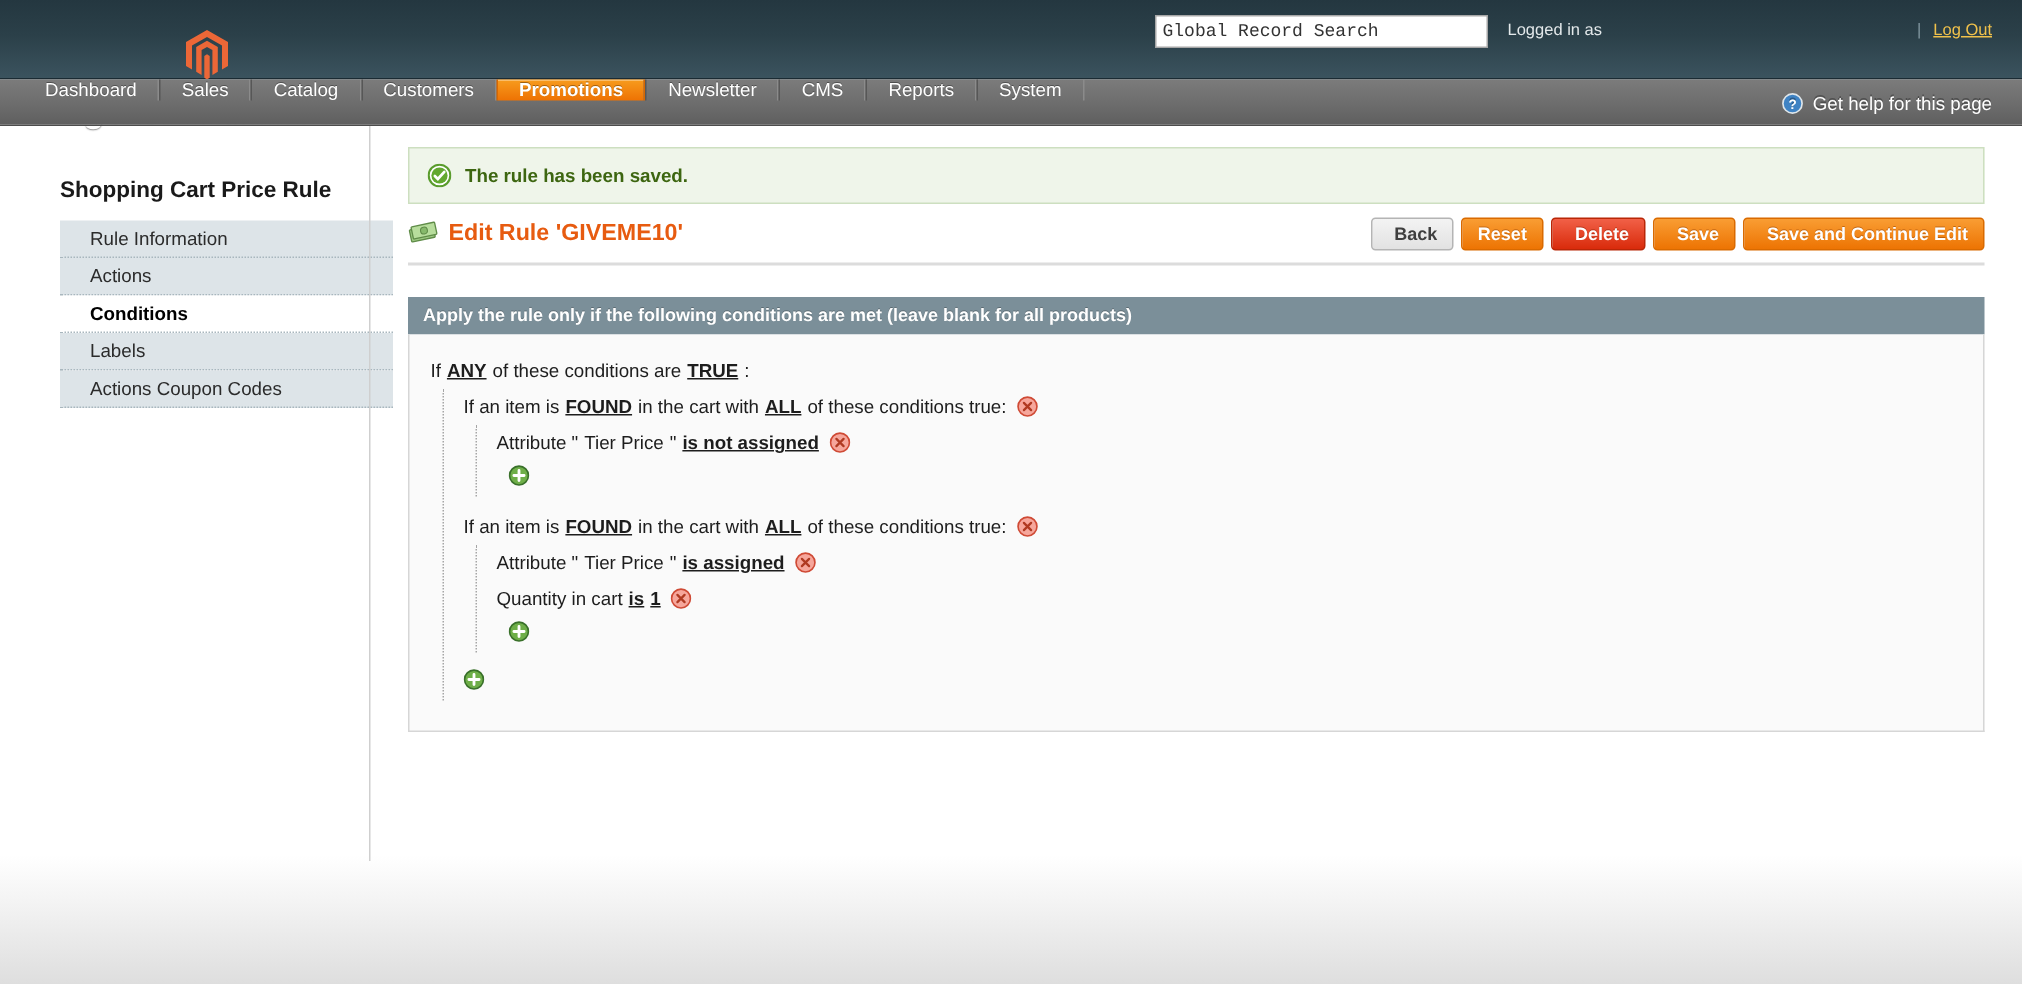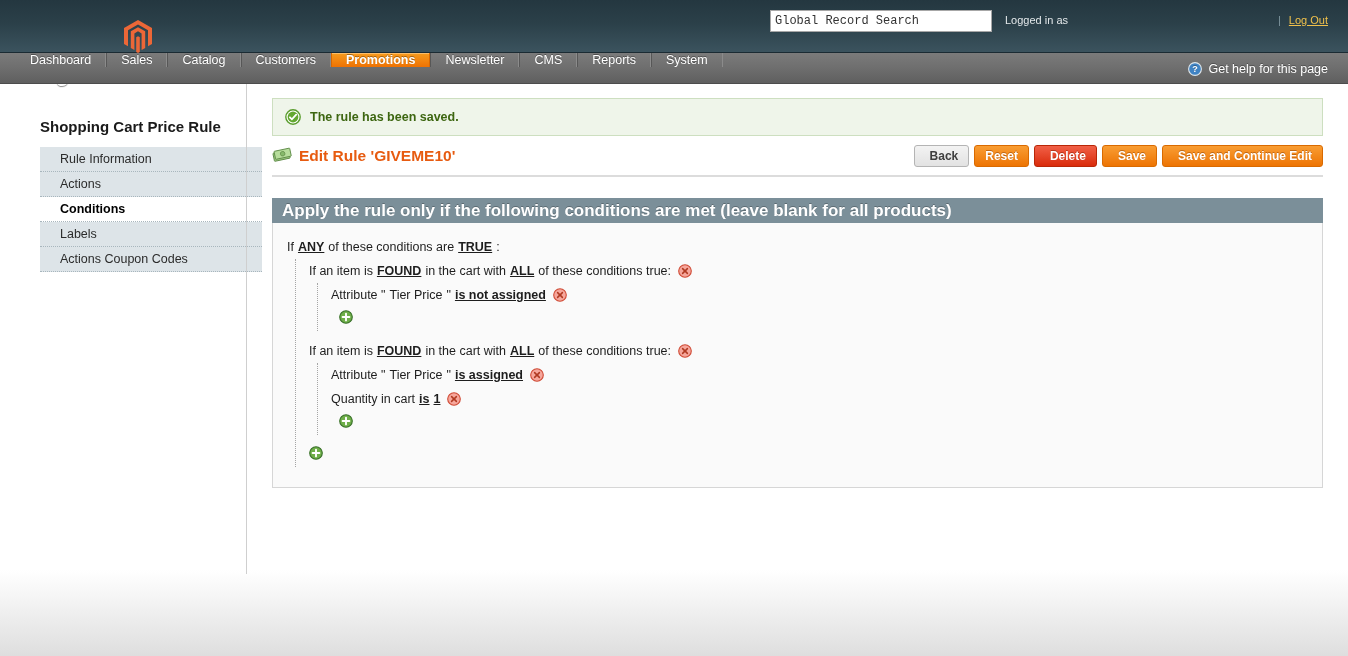--- a/index.html
+++ b/index.html
@@ -251,21 +251,21 @@
     border: 1px solid #b92607;
     color: #ffffff;
     text-shadow: 0 -1px 0 rgba(130,25,0,.5);
   }
 
   
   .panel { margin-top: 21px; }
   .panel-head {
     background: #7b8f99;
     color: #ffffff;
-    font-size: 17px;
+    font-size: 12px;
     font-weight: bold;
     padding: 6px 10px;
     height: 25px;
     line-height: 13px;
     text-shadow: 0 -1px 0 rgba(0,0,0,.25);
   }
   .panel-body {
     border: 1px solid #d6d6d6;
     border-top: none;
     background: #fafafa;

